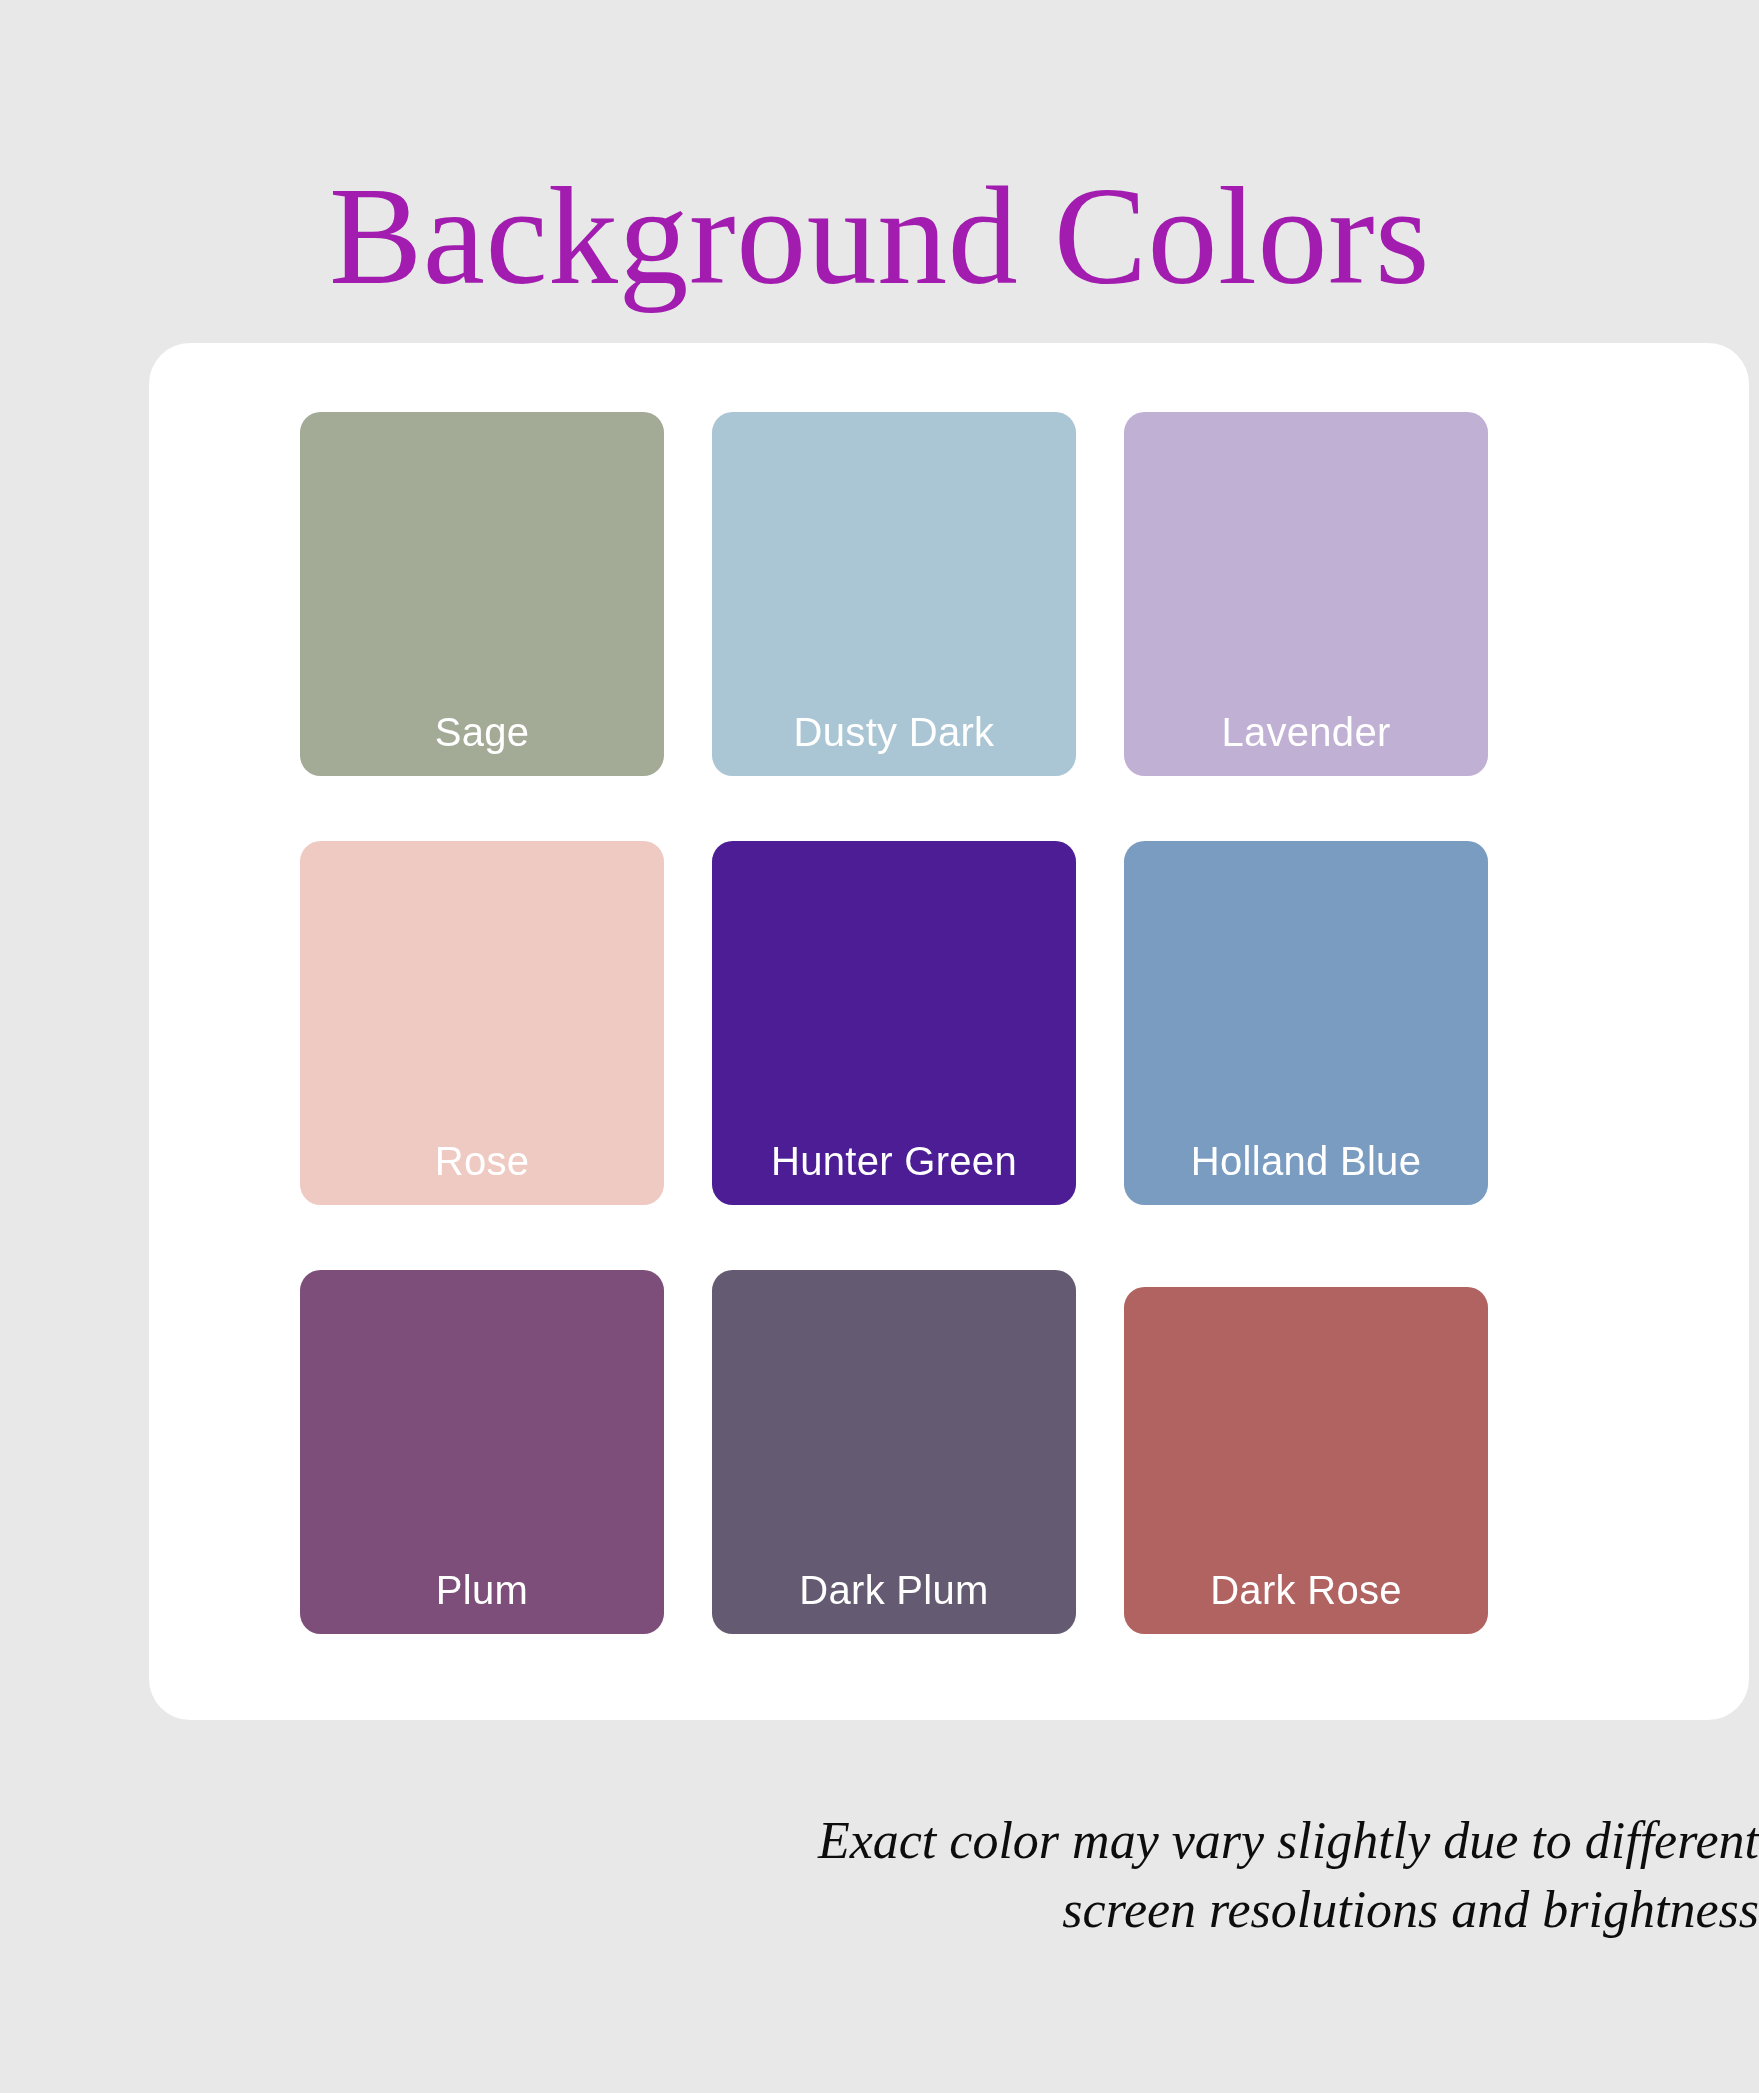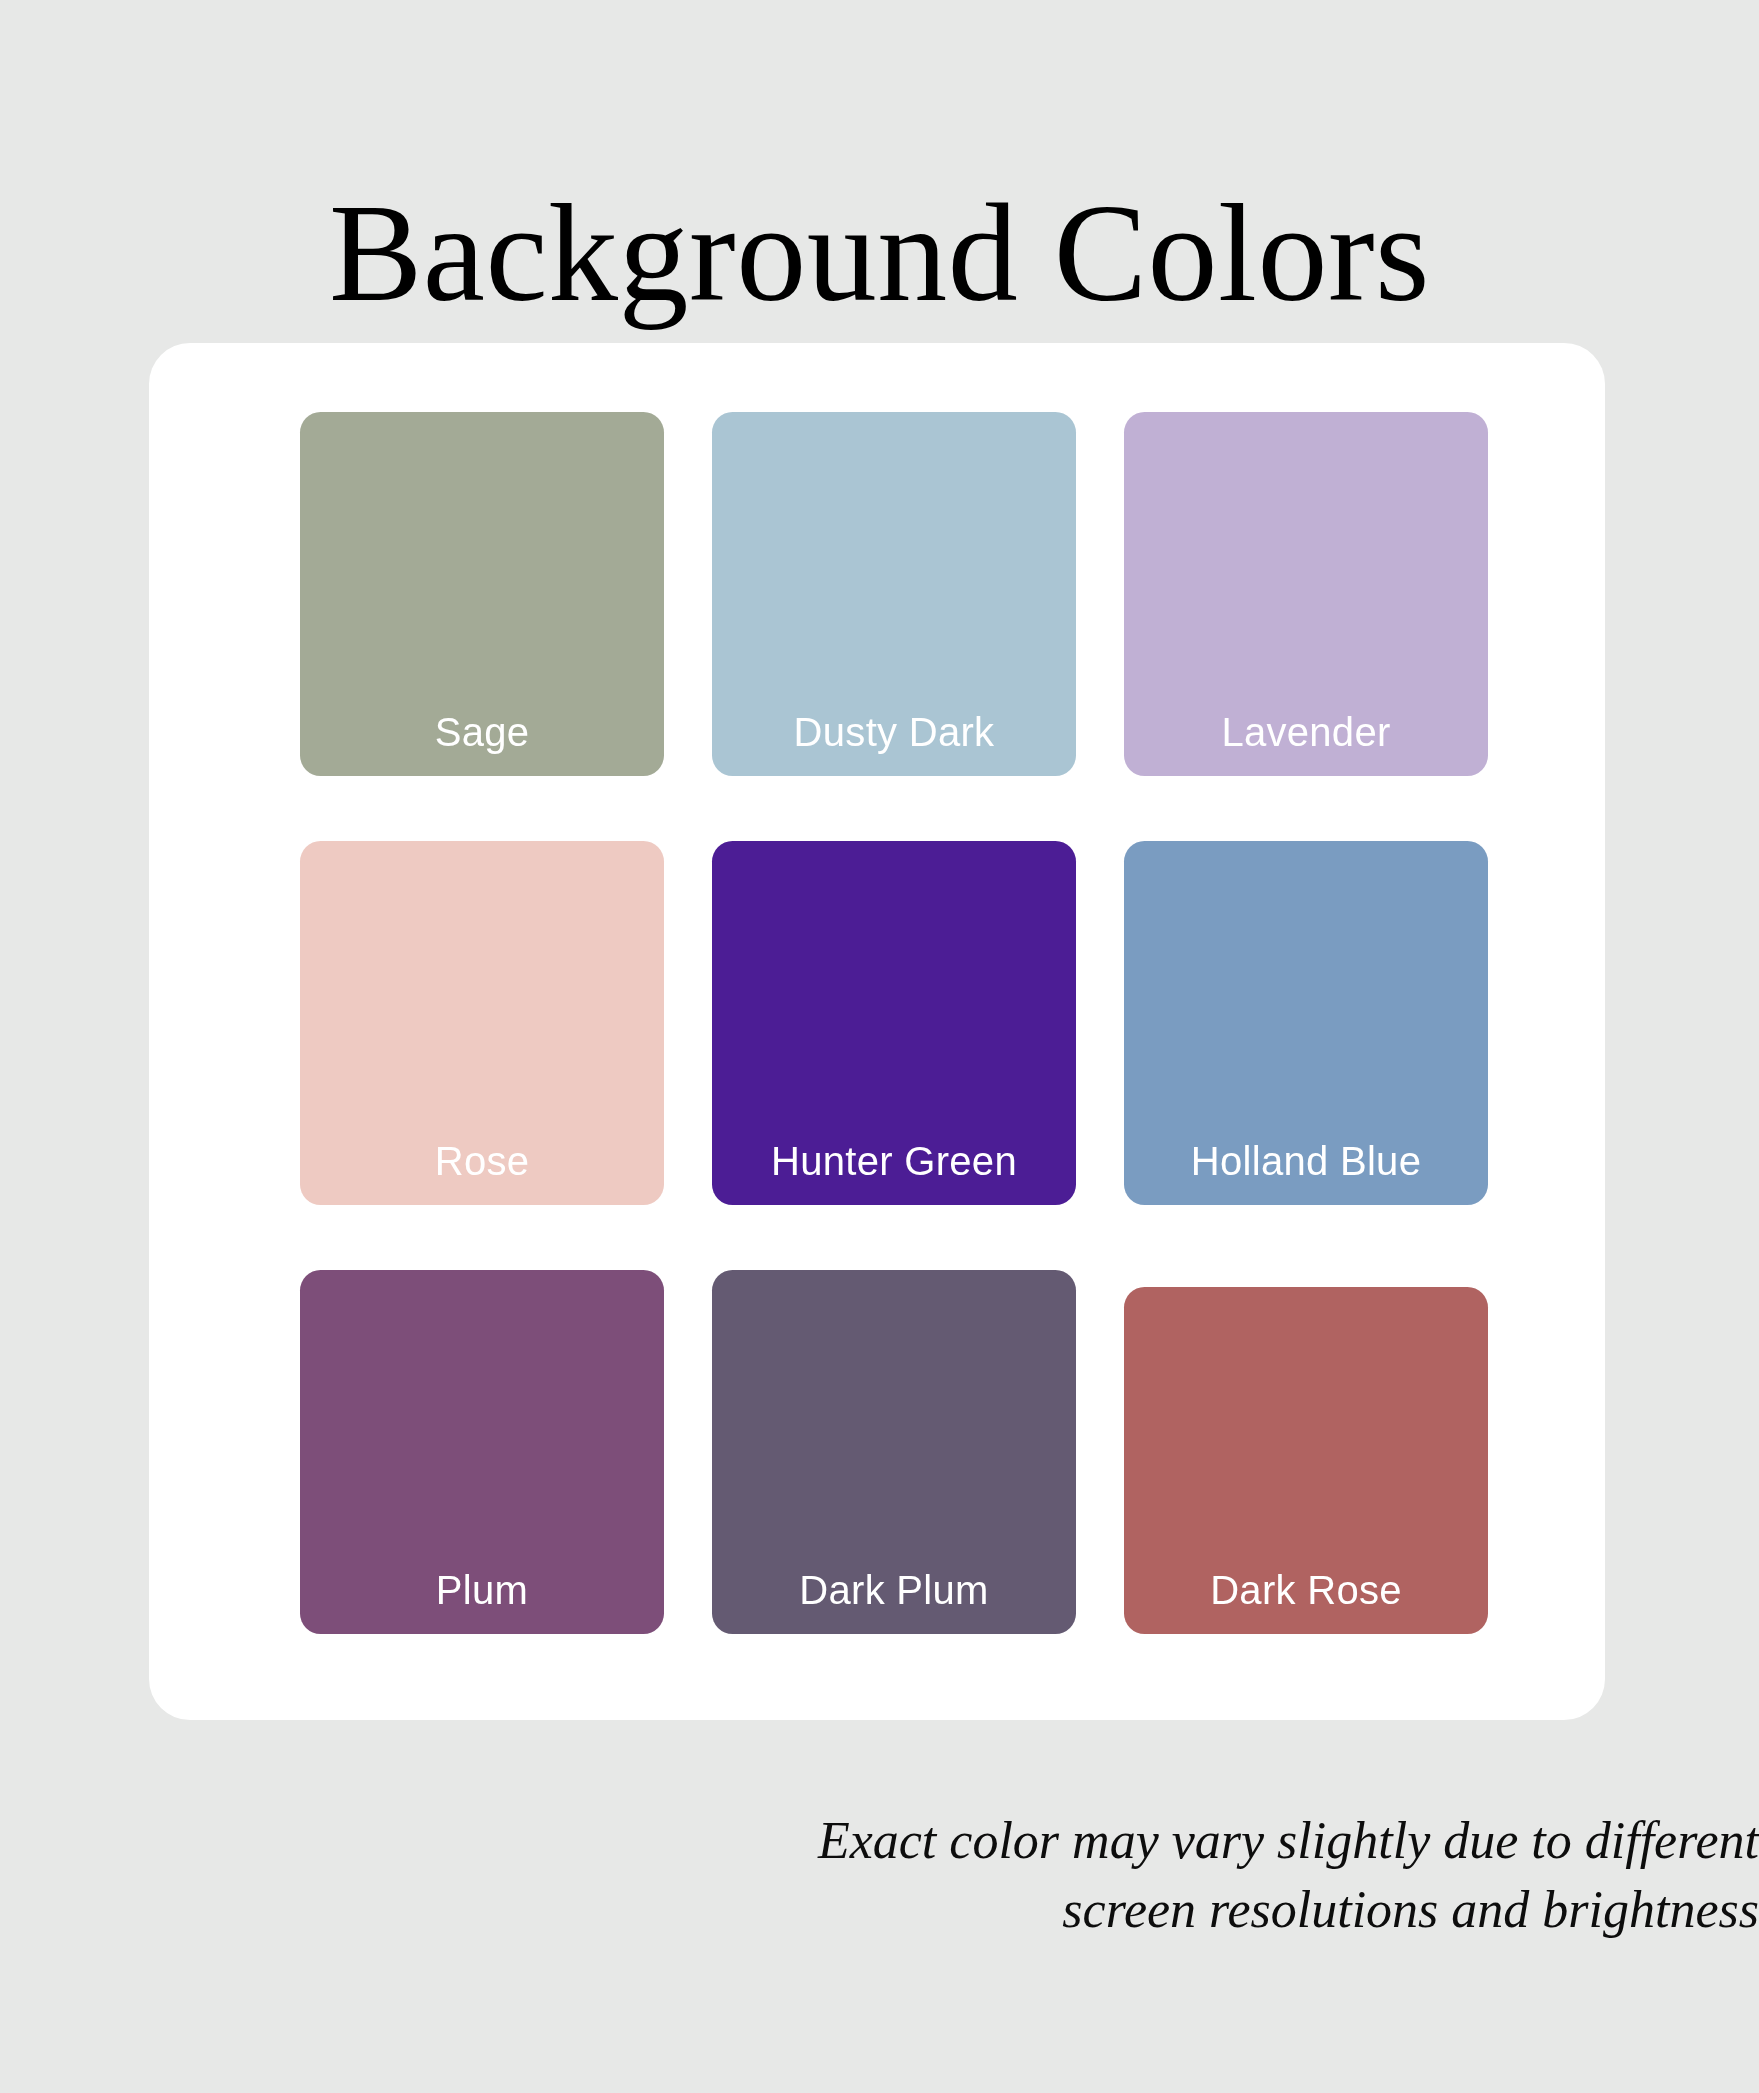--- a/index.html
+++ b/index.html
@@ -19,37 +19,37 @@
     width: 1759px;
     height: 2094px;
     background: #e7e8e7;
     box-sizing: border-box;
   }
 
   
   .page-title {
     position: absolute;
     left: 0;
-    top: 85px;
+    top: 68px;
     width: 1759px;
     text-align: center;
     font-family: "Liberation Serif", "DejaVu Serif", serif;
     font-size: 140px;
     font-weight: 400;
     line-height: 1.05;
-    color: #000000;
+    color: #a21caf;
     letter-spacing: 0.5px;
   }
 
   
   .palette-card {
     position: absolute;
     left: 149px;
     top: 343px;
-    width: 1456px;
+    width: 1600px;
     height: 1377px;
     background: #ffffff;
     border-radius: 41px;
     box-sizing: border-box;
   }
 
   .swatch-grid {
     position: absolute;
     left: 151px;
     top: 69px;

